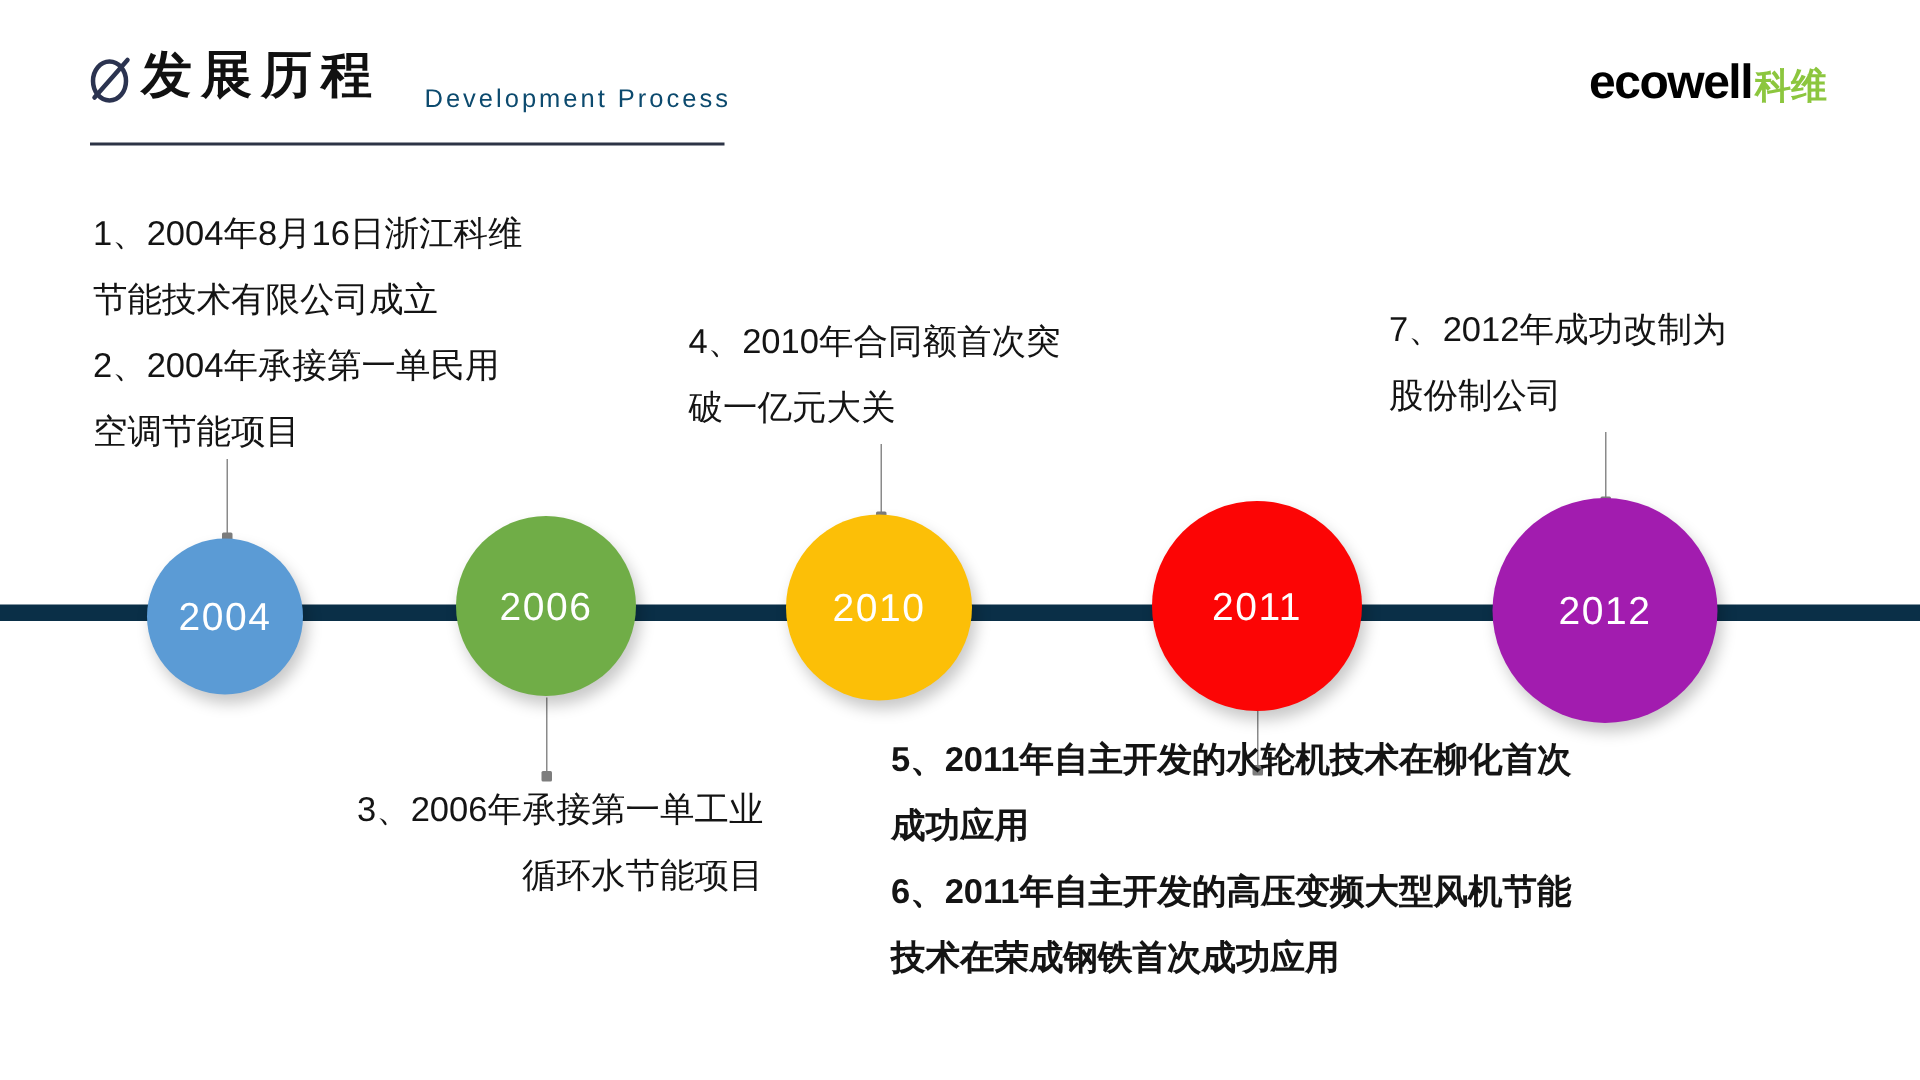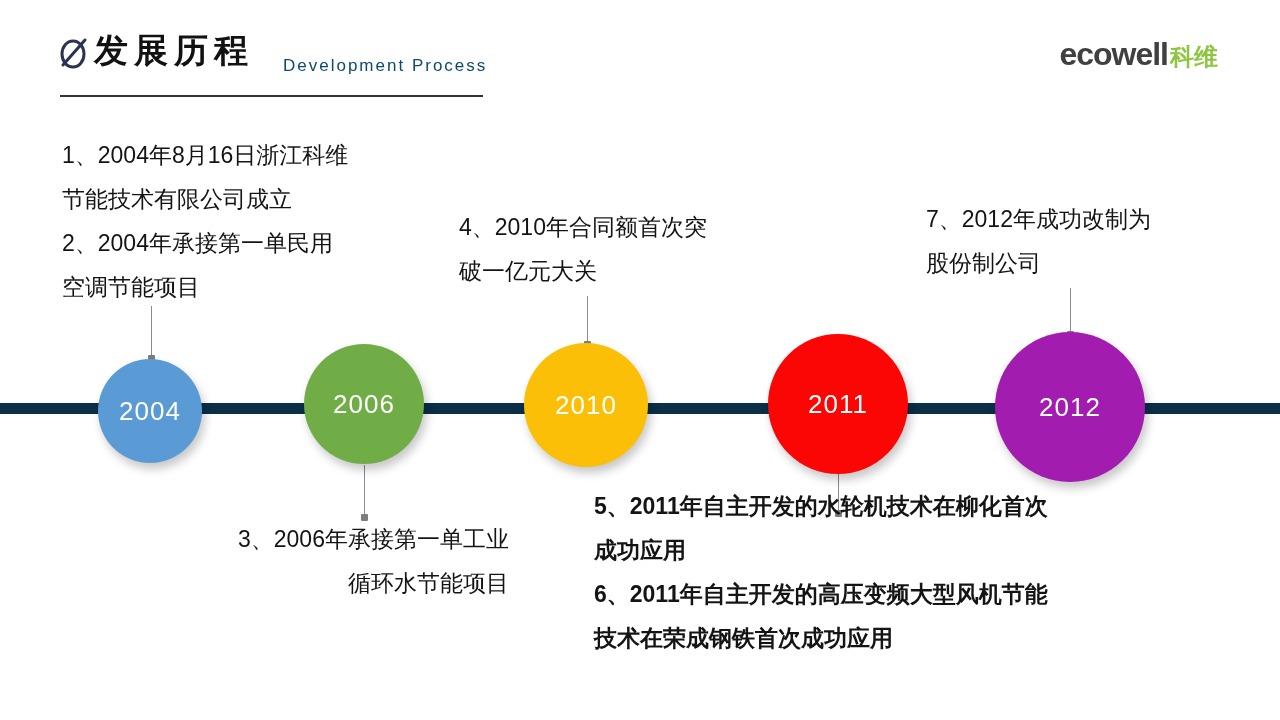--- a/index.html
+++ b/index.html
@@ -149,21 +149,21 @@
         <ellipse cx="15" cy="18" rx="11" ry="13" fill="none" stroke="#2b3350" stroke-width="3"></ellipse>
         <line x1="5" y1="29" x2="27" y2="4" stroke="#2b3350" stroke-width="3" stroke-linecap="round"></line>
       </svg>
     </div>
     <div class="header-title">发展历程</div>
     <div class="header-subtitle">Development Process</div>
     <div class="header-rule"></div>
   </div>
 
   <div class="logo">
-    <span class="logo-word" style="color: #404040; margin-left: 29px;">ecowell</span>
+    <span class="logo-word" style="color: #000000; margin-left: 29px;">ecowell</span>
     <span class="logo-cn" style="color: rgb(140, 198, 62);">科维</span>
   </div>
 
   <div class="timeline-bar" style="background: rgb(10, 47, 71);"></div>
 
   <div id="connector-layer">
       <div class="connector" style="left: 151px; top: 306px; height: 52px;"></div>
       <div class="connector-dot" style="left: 148px; top: 355px;"></div>
       <div class="connector" style="left: 364px; top: 465px; height: 52px;"></div>
       <div class="connector-dot" style="left: 361px; top: 514px;"></div>

